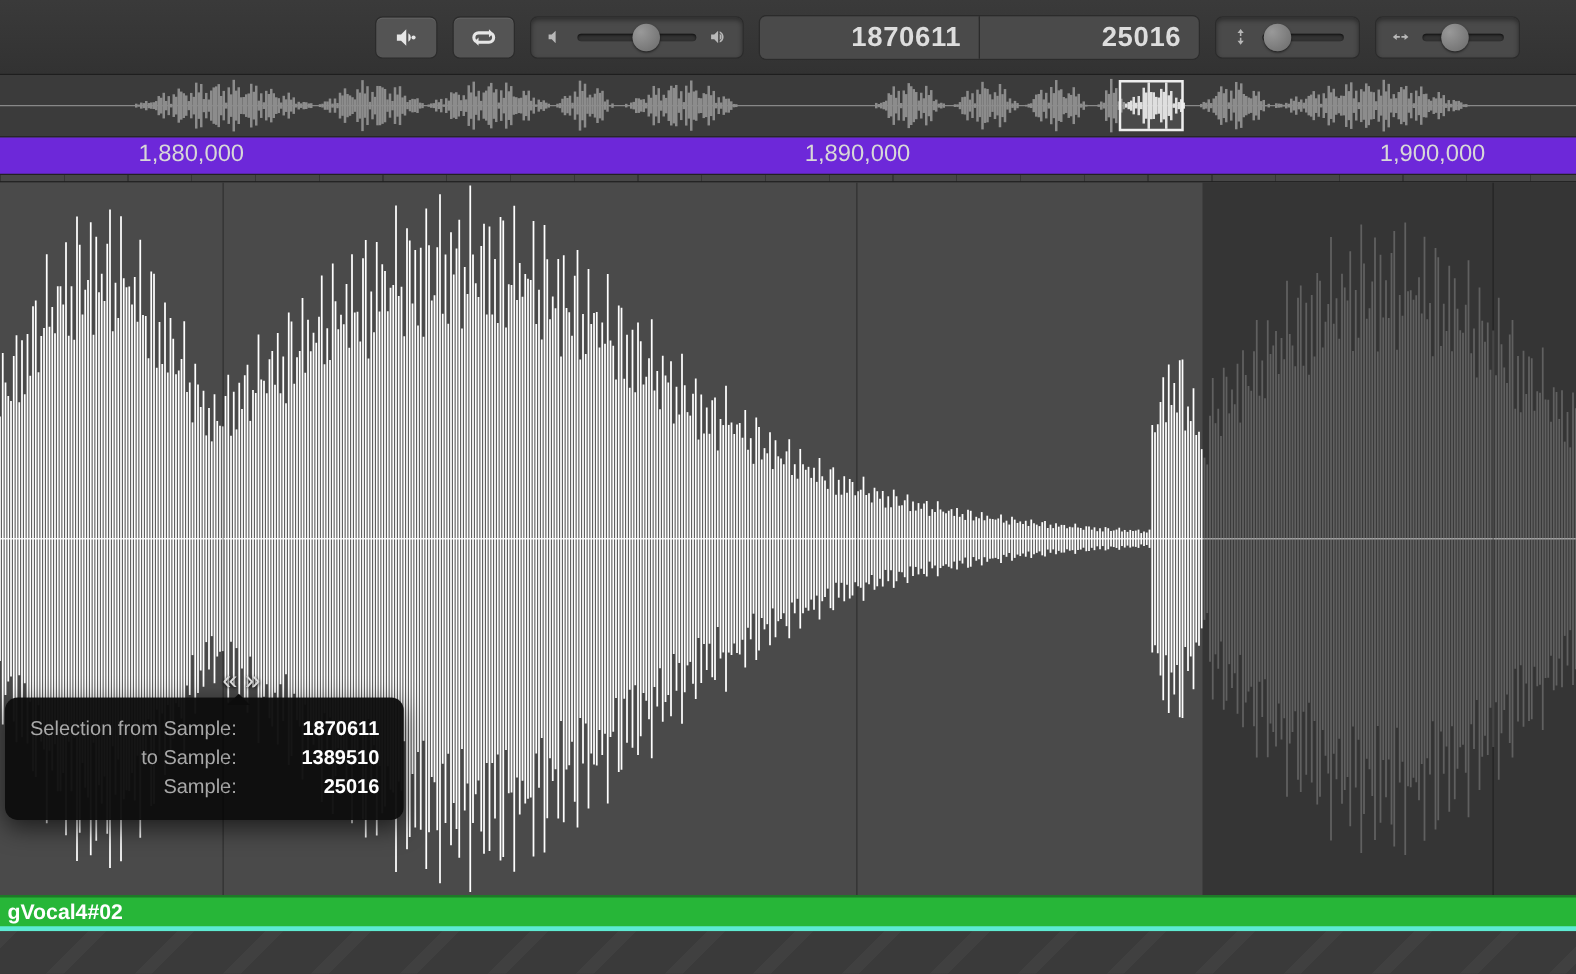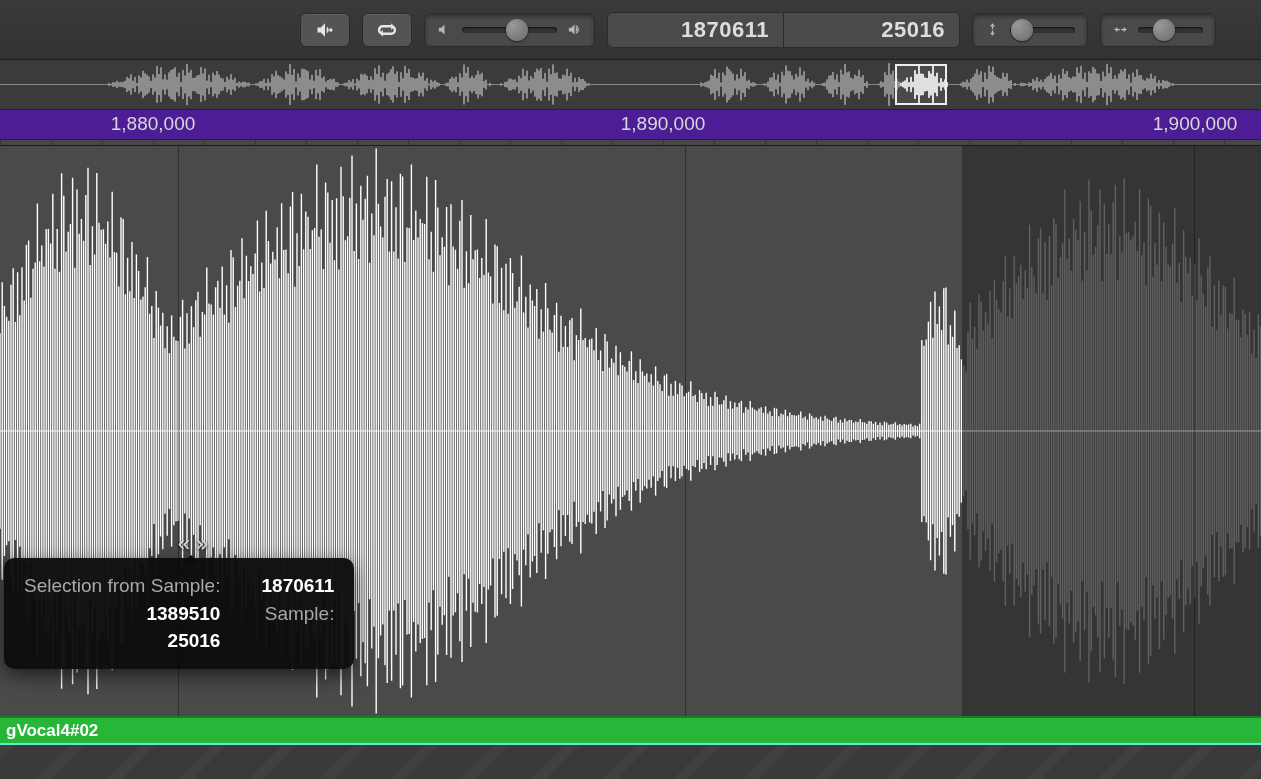--- a/index.html
+++ b/index.html
@@ -51,54 +51,54 @@
 
   
   .overview{
     height:50px;background:#3b3b3b;border-bottom:1px solid #222;position:relative;overflow:hidden;
   }
   .overview svg{position:absolute;left:0;top:0;width:100%;height:100%;}
   .overview .sel-box{position:absolute;top:4px;bottom:4px;border:2px solid #eee;background:rgba(255,255,255,0.08);}
 
   
   .ruler{
-    height:30px;background:#4c1d95;color:var(--text);font-size:19px;font-weight:500;
+    height:30px;background:#6d28d9;color:var(--text);font-size:19px;font-weight:500;
     position:relative;border-bottom:1px solid #222;
   }
   .ruler .tick{position:absolute;top:3px;white-space:nowrap;transform:translateX(-50%);}
   .ruler-sub{height:6px;background:#474747;border-bottom:1px solid #1a1a1a;position:relative;}
   .ruler-sub::before{content:'';position:absolute;inset:0;background:repeating-linear-gradient(90deg,rgba(0,0,0,.25) 0 1px,transparent 1px 51px);}
 
   
   .wave-area{
     position:relative;flex:1;min-height:0;background:var(--bg2);overflow:hidden;
   }
   .wave-area .gridline{position:absolute;top:0;bottom:0;width:1px;background:rgba(0,0,0,.35);}
   .wave-area svg.wave{position:absolute;left:0;width:100%;}
   .overlay-dim{position:absolute;top:0;bottom:0;background:var(--sel-dim);}
   #sel-grip{position:absolute;color:#ddd;font-size:22px;font-weight:400;text-shadow:0 1px 3px #000;transform:translate(-50%,0);cursor:ew-resize;}
 
   
   .tooltip{
     position:absolute;background:rgba(12,12,12,.96);border-radius:10px;
     padding:14px 20px;box-shadow:0 6px 20px rgba(0,0,0,.6);
-    font-size:19px;line-height:1.45;white-space:nowrap;
+    font-size:16px;line-height:1.45;white-space:nowrap;
     display:grid;grid-template-columns:auto auto;column-gap:14px;
   }
   .tooltip::before{
     content:'';position:absolute;top:-12px;left:178px;
     border:9px solid transparent;border-bottom-color:rgba(12,12,12,.96);
   }
   .tooltip .lab{color:var(--text-dim);text-align:right;}
   .tooltip .val{color:#fff;font-weight:600;text-align:right;min-width:100px;}
 
   
   .footer{
     height:29px;background:var(--accent);color:#fff;font-size:17px;font-weight:600;
-    display:flex;align-items:center;padding:0 6px;border-top:2px solid #1e7a28;border-bottom:2px solid #5eead4;
+    display:flex;align-items:center;padding:0 6px;border-top:2px solid #1e7a28;border-bottom:4px solid #5eead4;
   }
   .blank-strip{height:34px;background:#3a3a3a;background-image:repeating-linear-gradient(135deg,rgba(255,255,255,.03) 0 10px,transparent 10px 50px);}
 </style>
 </head>
 <body>
 
 <div class="toolbar">
   <div class="tb-btn">
     <svg viewBox="0 0 24 24">
         <path d="M3 9v6h4l5 5V4L7 9H3zm13.5 3a4.5 4.5 0 0 0-2.5-4v8a4.5 4.5 0 0 0 2.5-4z"></path>
@@ -602,22 +602,22 @@
         <rect x="1170" y="23.915055732753622" width="2" height="2.1698885344927596" fill="#8c8c8c"></rect>
         <rect x="1172" y="23.75732503500048" width="2" height="2.4853499299990394" fill="#8c8c8c"></rect>
         <rect x="1174" y="24.565277423361884" width="2" height="0.8694451532762304" fill="#8c8c8c"></rect>
       </g>
   </svg>
   <div class="sel-box" id="ov-sel" style="left: 895px; width: 52px;"></div>
 </div>
 
 <div class="ruler" id="ruler">
     <span class="tick" style="left: 153px;">1,880,000</span>
-    <span class="tick" style="left: 663px; text-align: center;">1,890,000</span>
-    <span class="tick" style="left: 1195px;">1,900,000</span>
+    <span class="tick" style="left: 686px; text-align: center;">1,890,000</span>
+    <span class="tick" style="left: 1146px;">1,900,000</span>
   </div>
 <div class="ruler-sub"></div>
 
 <div class="wave-area" id="wave-area">
   <svg class="wave" viewBox="0 0 1261 560" preserveAspectRatio="none" style="top:0;height:100%">
     <line x1="0" y1="280" x2="1261" y2="280" stroke="#e8e8e8" stroke-width="1.2"></line>
     <g id="main-wave" stroke="var(--wave)" stroke-width="1.4">
         <line x1="0" y1="183.8461646332579" x2="0" y2="376.1538353667421"></line>
         <line x1="2.2" y1="133.93734040242055" x2="2.2" y2="426.06265959757945"></line>
         <line x1="4.4" y1="157.17145013666197" x2="4.4" y2="402.828549863338"></line>
@@ -1193,20 +1193,21 @@
         <line x1="1258.4000000000135" y1="165.14101930553414" x2="1258.4000000000135" y2="394.85898069446586" stroke="#b8b8b8" opacity="0.55"></line>
         <line x1="1260.6000000000136" y1="177.44039823043948" x2="1260.6000000000136" y2="382.5596017695605" stroke="#b8b8b8" opacity="0.55"></line>
       </g>
   </svg>
   <div class="overlay-dim" id="dim-right" style="left: 962px; right: 0px;"></div>
   <div id="sel-grip" style="left: 193px; top: 385px;">«&nbsp;»</div>
 
   <div class="tooltip" id="sel-tooltip" style="left: 4px; top: 412px;">
     <span class="lab">Selection from Sample:</span>
     <span class="val">1870611</span>
+    <span class="lab">to Sample:</span>
     <span class="val">1389510</span>
     <span class="lab">Sample:</span>
     <span class="val">25016</span>
   </div>
 <div class="gridline" style="left: 178px;"></div>
     <div class="gridline" style="left: 685px;"></div>
     <div class="gridline" style="left: 1194px;"></div>
   </div>
 
 <div class="footer">

